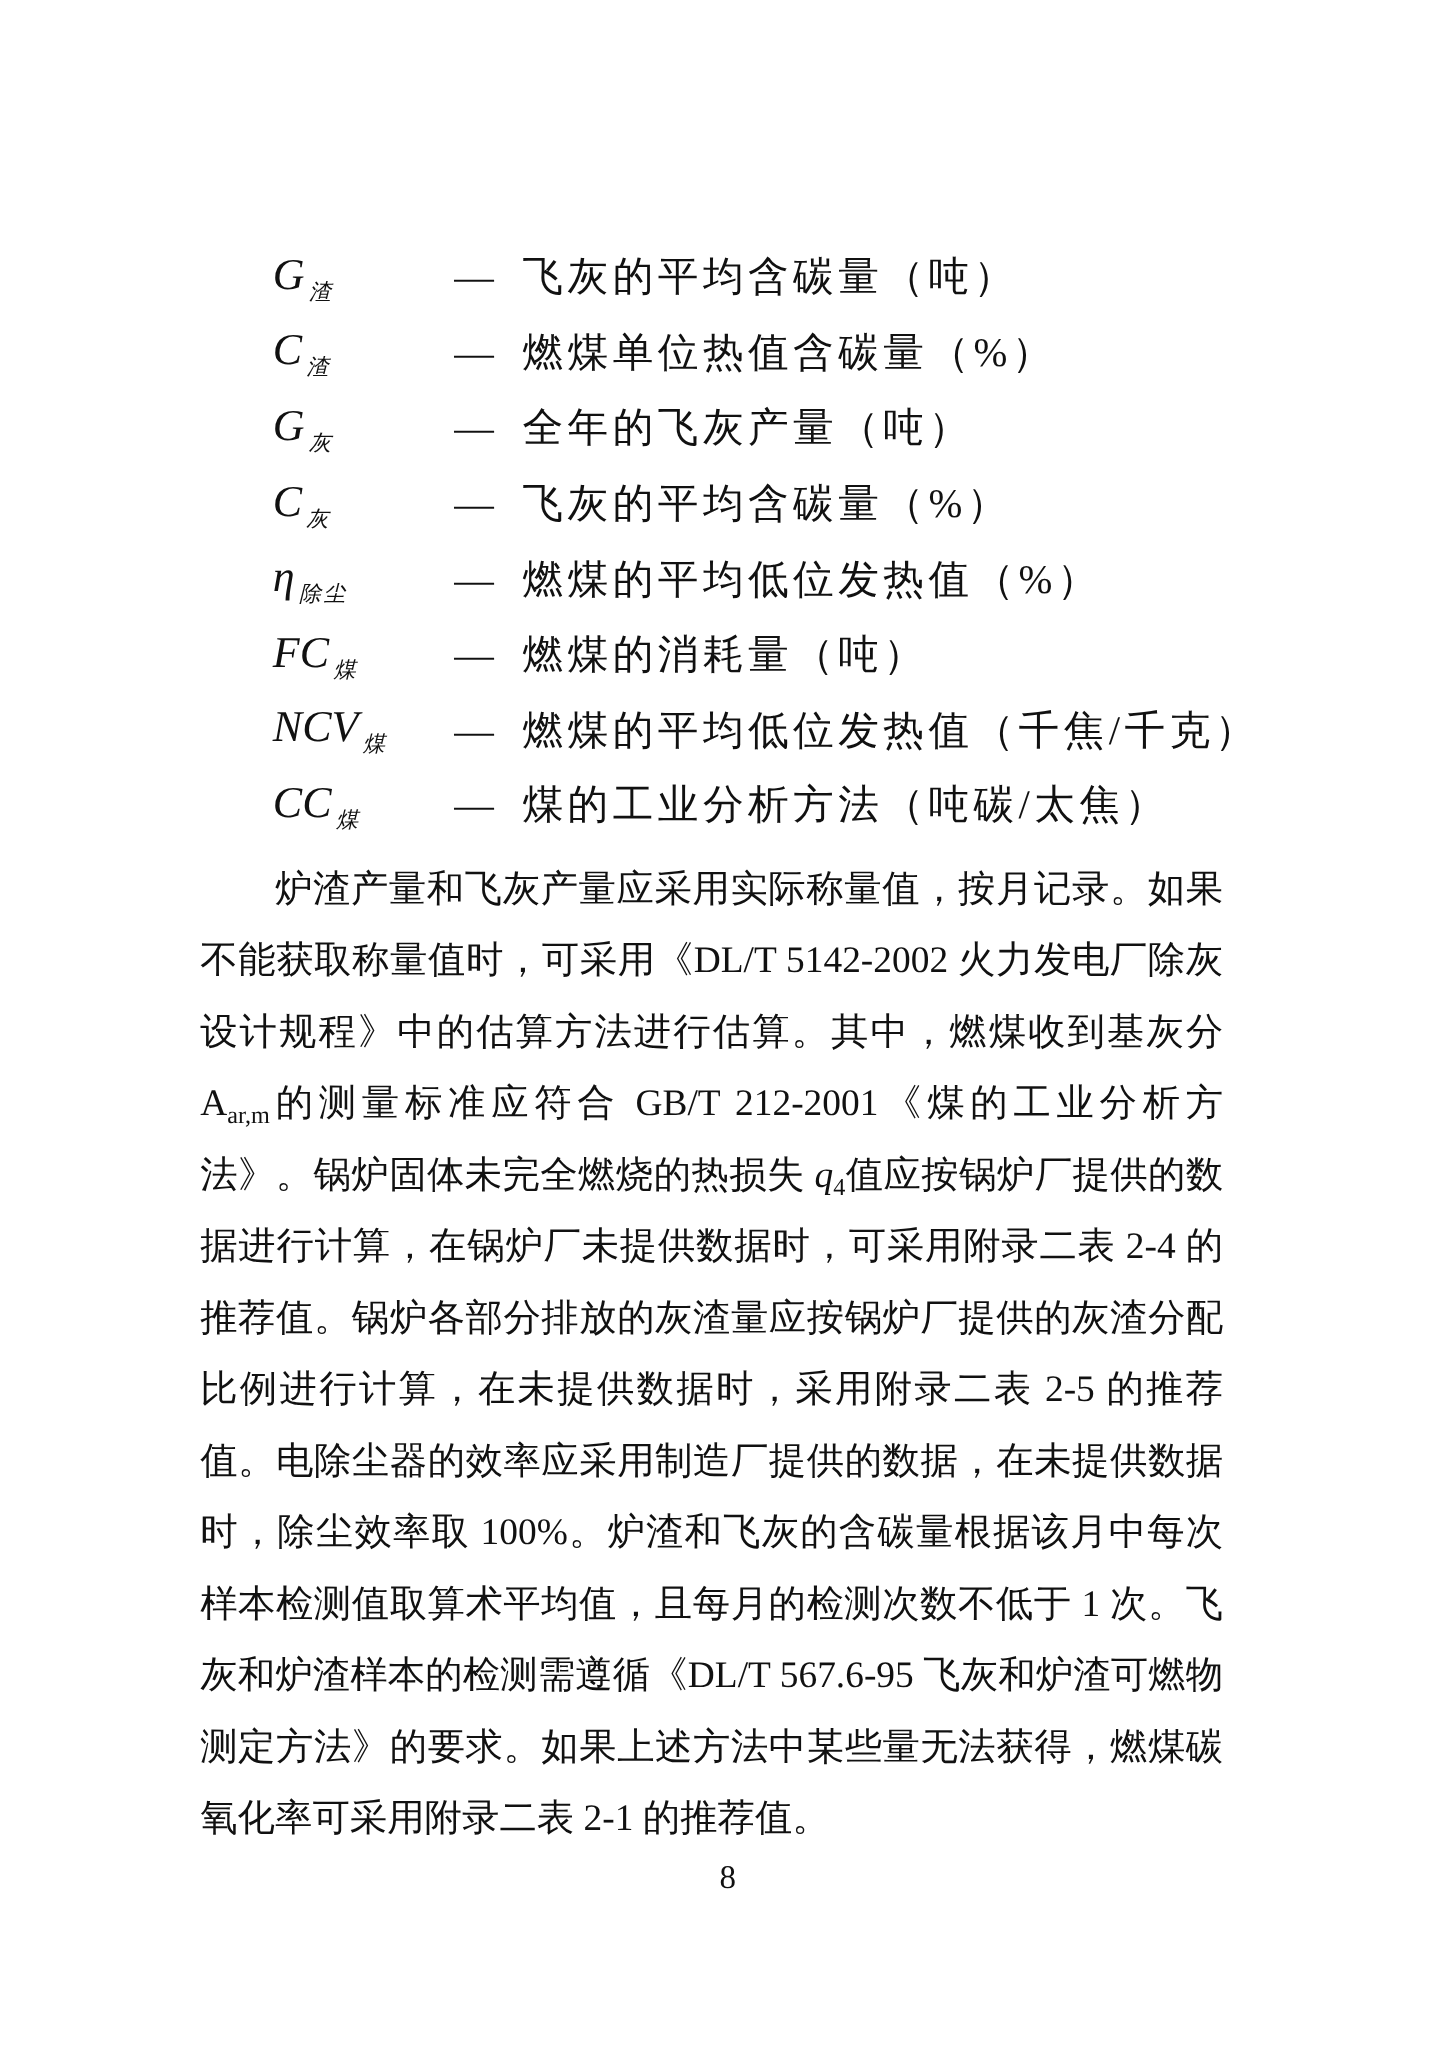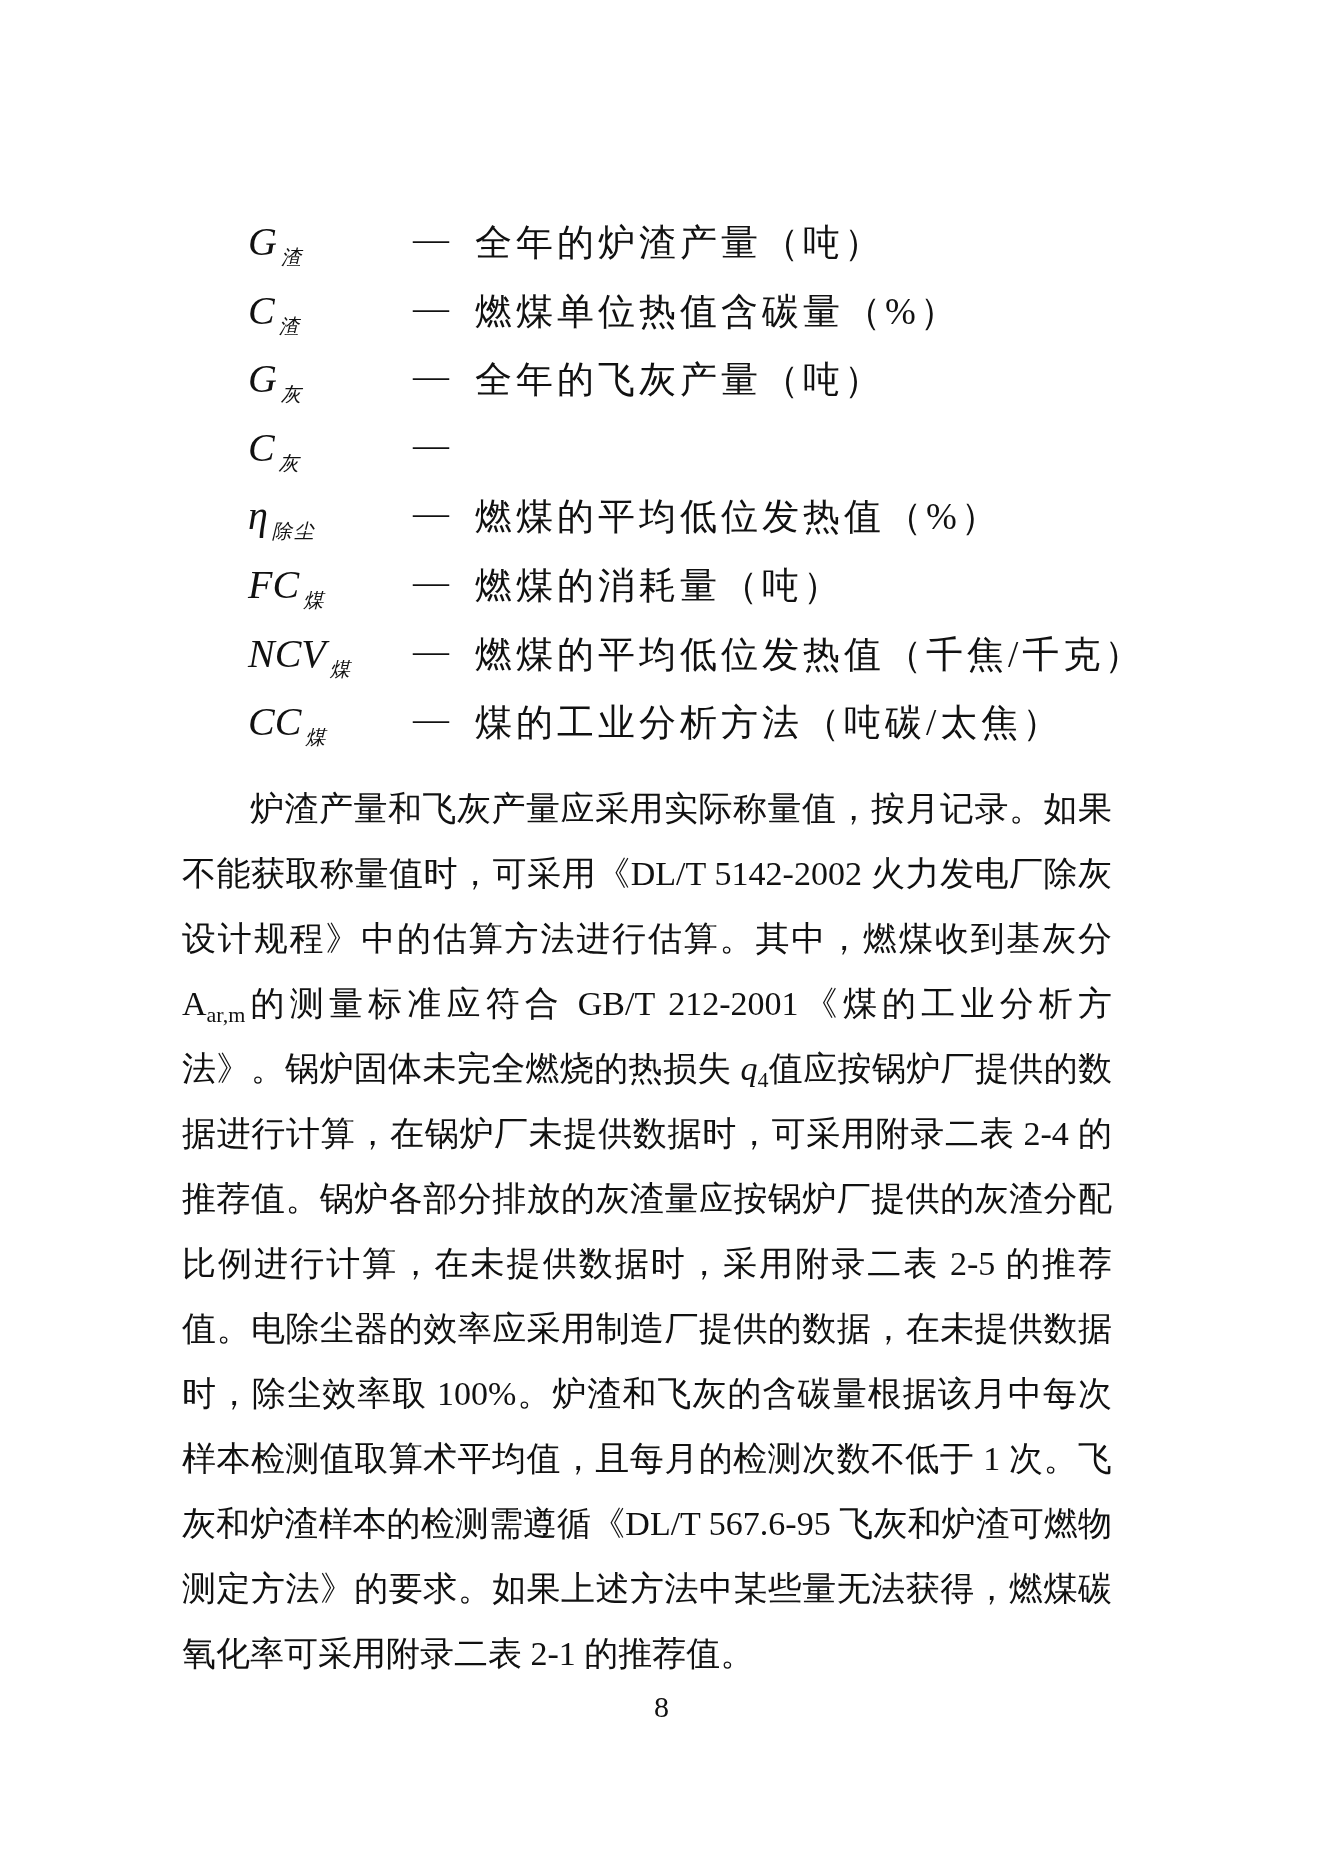--- a/index.html
+++ b/index.html
@@ -18,21 +18,21 @@
   }
 
   
   .definitions {
     position: absolute;
     left: 248px;
     top: 218px;
   }
   .def-row {
     display: flex;
-    align-items: flex-start;
+    align-items: center;
     height: 68.6px;
   }
   .def-symbol {
     width: 165px;
     flex: 0 0 165px;
     font-style: italic;
     font-size: 40px;
     white-space: nowrap;
   }
   .def-symbol .sym-sub {
@@ -89,38 +89,39 @@
 </head>
 <body>
 
 <div class="page">
 
   <div class="definitions">
 
     <div class="def-row">
       <span class="def-symbol"><span>G</span><span class="sym-sub">渣</span></span>
       <span class="def-dash">—</span>
-      <span class="def-desc">全年的炉渣产量（吨）</span>
+      <span class="def-desc">飞灰的平均含碳量（吨）</span>
     </div>
 
     <div class="def-row">
       <span class="def-symbol"><span>C</span><span class="sym-sub">渣</span></span>
       <span class="def-dash">—</span>
       <span class="def-desc">燃煤单位热值含碳量（%）</span>
     </div>
 
     <div class="def-row">
       <span class="def-symbol"><span>G</span><span class="sym-sub">灰</span></span>
       <span class="def-dash">—</span>
       <span class="def-desc">全年的飞灰产量（吨）</span>
     </div>
 
     <div class="def-row">
       <span class="def-symbol"><span>C</span><span class="sym-sub">灰</span></span>
       <span class="def-dash">—</span>
+      <span class="def-desc">飞灰的平均含碳量（%）</span>
     </div>
 
     <div class="def-row">
       <span class="def-symbol"><span>η</span><span class="sym-sub">除尘</span></span>
       <span class="def-dash">—</span>
       <span class="def-desc">燃煤的平均低位发热值（%）</span>
     </div>
 
     <div class="def-row">
       <span class="def-symbol"><span>FC</span><span class="sym-sub">煤</span></span>

